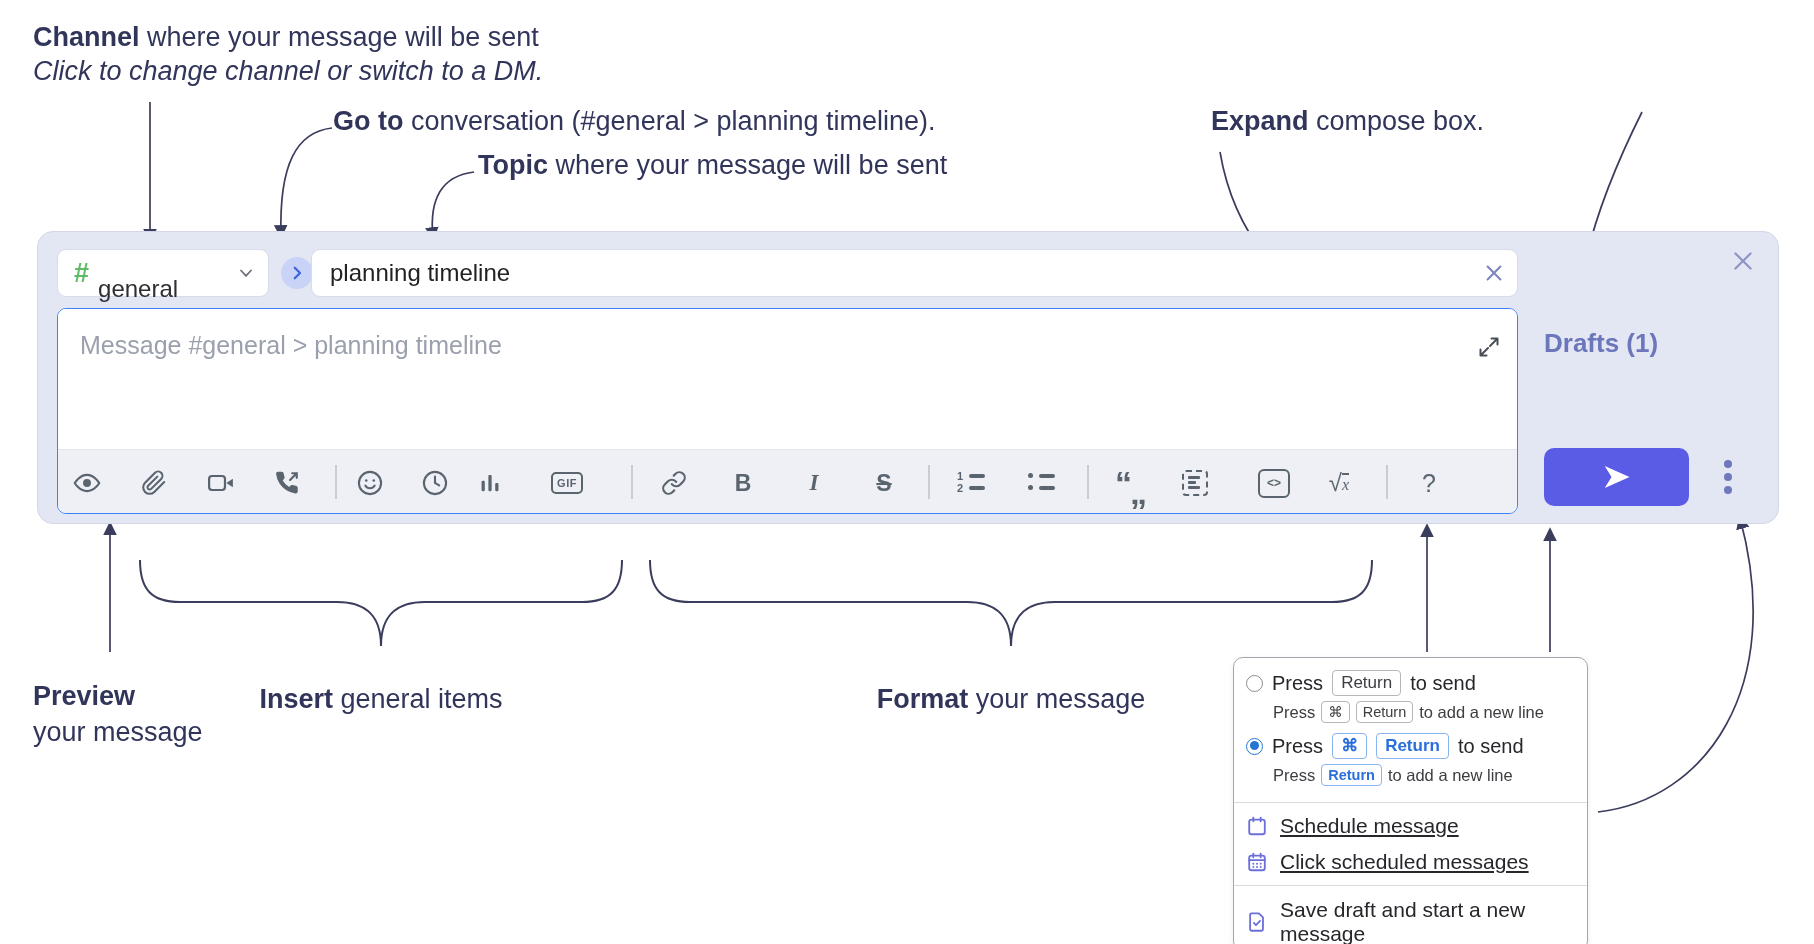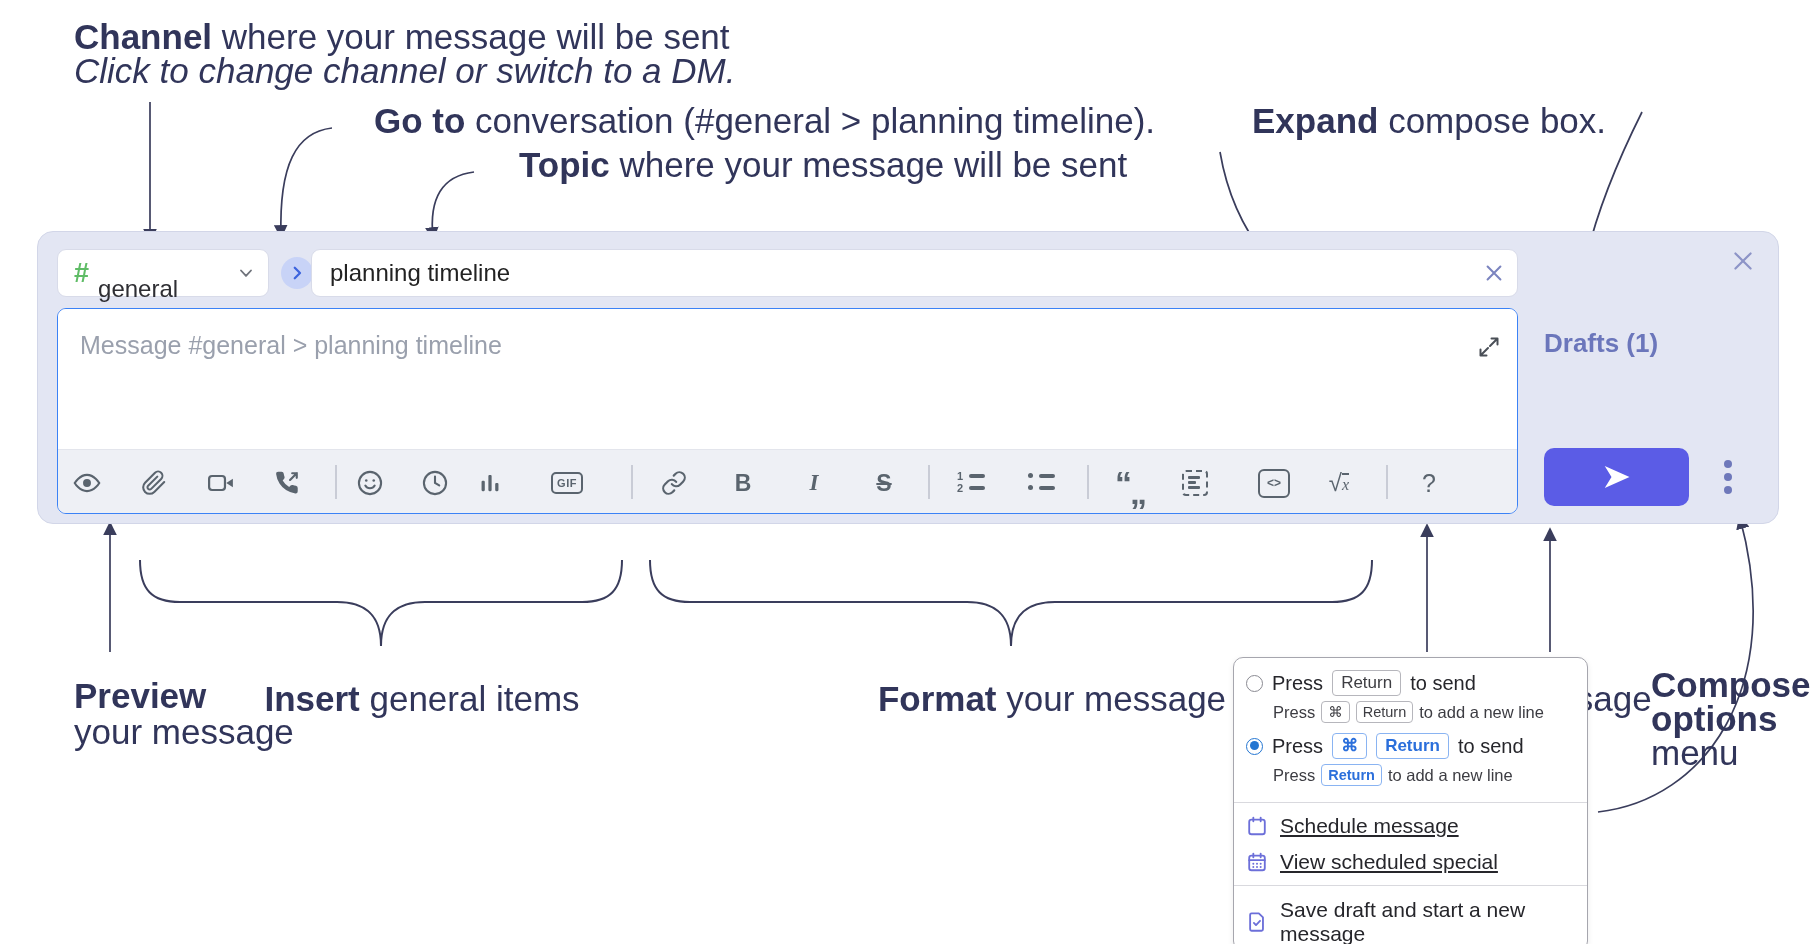--- a/index.html
+++ b/index.html
@@ -1,20 +1,20 @@
 <!DOCTYPE html>
 <html><head>
 <meta charset="utf-8">
 <style>
   html,body{margin:0;padding:0;background:#fff;}
   .stage{position:relative;width:1814px;height:944px;background:#fff;overflow:hidden;
          font-family:"Liberation Sans",sans-serif;color:#31355a;}
   .overlay{position:absolute;left:0;top:0;width:1814px;height:944px;pointer-events:none;}
   
-  .ann{position:absolute;font-size:35px;line-height:34px;color:#31355a;margin-left:41px;}
+  .ann{position:absolute;font-size:27px;line-height:34px;color:#31355a;}
   .ann b{font-weight:700;}
   .ann .it{font-style:italic;}
   .center{transform:translateX(-50%);white-space:nowrap;}
   
   .compose{position:absolute;left:37px;top:231px;width:1742px;height:293px;background:#e3e6f3;
            border:1px solid #d2d6e8;border-radius:16px;box-sizing:border-box;}
   .pill{position:absolute;background:#fff;border:1px solid #d8dbe9;border-radius:9px;box-sizing:border-box;}
   .channel-pill{left:19px;top:17px;width:212px;height:48px;display:flex;align-items:center;
                 padding:0 12px 0 16px;cursor:pointer;}
   .hash{color:#5fbc66;font-weight:700;font-size:27px;margin-right:9px;}
@@ -294,25 +294,20 @@
   </div>
   <div class="ann center" style="left:1011px;top:682px;">
     <b>Format</b><span> your message</span>
   </div>
   <div class="ann center" style="left:1380px;top:682px;">
     <span>Formatting </span><b>help</b>
   </div>
   <div class="ann center" style="left:1492px;top:682px;">
     <b>Send</b><span> message</span>
   </div>
-  <div class="ann" style="left:1610px;top:668px;">
-    <div><b>Compose</b></div>
-    <div><b>options</b></div>
-    <div>menu</div>
-  </div>
 
   <div class="popup">
     <div class="sec">
       <div class="optrow">
         <span class="radio"></span>
         <span>Press</span>
           <kbd>Return</kbd>
         <span>to send</span>
       </div>
       <div class="subrow">
@@ -349,21 +344,21 @@
           <path d="M8 2.8v4M16 2.8v4M3.5 10h17" stroke="#6c6fd9" stroke-width="2" stroke-linecap="round"></path>
           <g fill="#6c6fd9">
             <circle cx="8" cy="14" r="1.1"></circle>
               <circle cx="12" cy="14" r="1.1"></circle>
               <circle cx="16" cy="14" r="1.1"></circle>
             <circle cx="8" cy="17.5" r="1.1"></circle>
               <circle cx="12" cy="17.5" r="1.1"></circle>
               <circle cx="16" cy="17.5" r="1.1"></circle>
           </g>
         </svg>
-        <span>View scheduled special</span>
+        <span>Click scheduled messages</span>
       </div>
     </div>
     <div class="mdiv"></div>
     <div style="padding:6px 0;">
       <div class="mitem">
         <svg width="22" height="22" viewBox="0 0 24 24">
           <path d="M6 2.5h8L18.5 7v13a1.5 1.5 0 0 1-1.5 1.5H6A1.5 1.5 0 0 1 4.5 20V4A1.5 1.5 0 0 1 6 2.5z" fill="none" stroke="#6c6fd9" stroke-width="2" stroke-linejoin="round"></path>
           <path d="M8.6 13l2.3 2.3 4.4-4.6" fill="none" stroke="#6c6fd9" stroke-width="2" stroke-linecap="round" stroke-linejoin="round"></path>
         </svg>
         <span>Save draft and start a new message</span>

